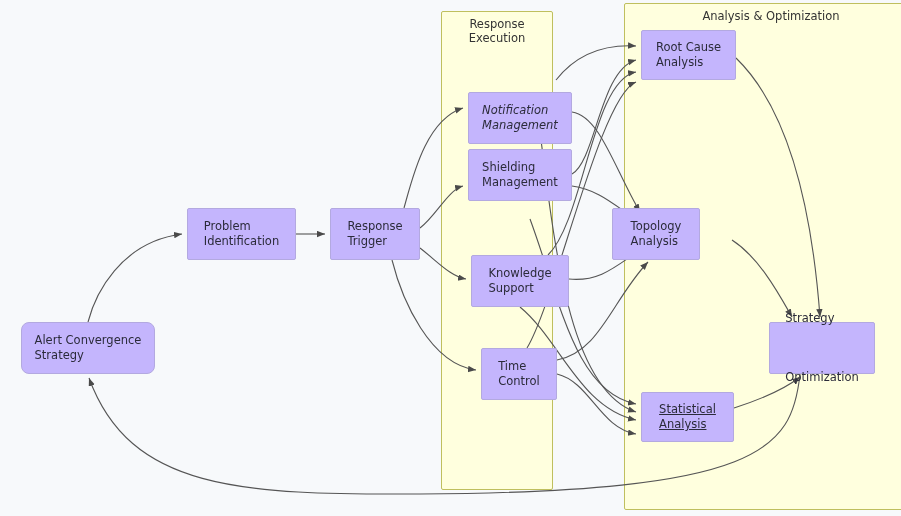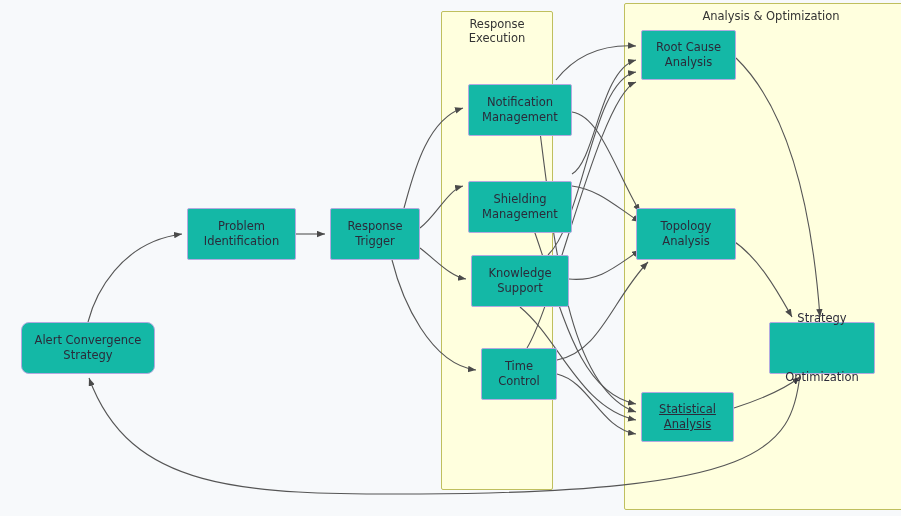--- a/index.html
+++ b/index.html
@@ -22,28 +22,28 @@
   .cluster-label{
     position:absolute;
     top:5px;left:0;width:100%;
     text-align:center;
     font-size:11.5px;
     color:#333333;
     font-family:"DejaVu Sans", sans-serif;
   }
   .node{
     position:absolute;
-    background:#14b8a6;
+    background:#c4b5fd;
     border:1px solid #b3a9e0;
     border-radius:2px;
     box-sizing:border-box;
     display:flex;
     align-items:center;
     justify-content:center;
-    text-align:center;
+    text-align:left;
     font-size:11.5px;
     line-height:15px;
     color:#2b2b3a;
     font-family:"DejaVu Sans", sans-serif;
   }
   .node span{display:block;padding:0 4px;}
 </style>
 </head>
 <body>
 
@@ -112,28 +112,28 @@
       </span>
   </div>
 
   <div class="node" style="left:330px;top:208px;width:90px;height:52px;">
     <span>
         <span>Response</span>
         <span style="display:block;">Trigger</span>
       </span>
   </div>
 
-  <div class="node" style="left:468px;top:84px;width:104px;height:52px;">
+  <div class="node" style="left:468px;top:92px;width:104px;height:52px;font-style:italic;">
     <span>
         <span>Notification</span>
         <span style="display:block;">Management</span>
       </span>
   </div>
 
-  <div class="node" style="left:468px;top:181px;width:104px;height:52px;">
+  <div class="node" style="left:468px;top:149px;width:104px;height:52px;">
     <span>
         <span>Shielding</span>
         <span style="display:block;">Management</span>
       </span>
   </div>
 
   <div class="node" style="left:471px;top:255px;width:98px;height:52px;">
     <span>
         <span>Knowledge</span>
         <span style="display:block;">Support</span>
@@ -147,21 +147,21 @@
       </span>
   </div>
 
   <div class="node" style="left:641px;top:30px;width:95px;height:50px;">
     <span>
         <span>Root Cause</span>
         <span style="display:block;">Analysis</span>
       </span>
   </div>
 
-  <div class="node" style="left:636px;top:208px;width:100px;height:52px;">
+  <div class="node" style="left:612px;top:208px;width:88px;height:52px;">
     <span>
         <span>Topology</span>
         <span style="display:block;">Analysis</span>
       </span>
   </div>
 
   <div class="node" style="left:641px;top:392px;width:93px;height:50px;text-decoration:underline;">
     <span>
         <span>Statistical</span>
         <span style="display:block;">Analysis</span>

